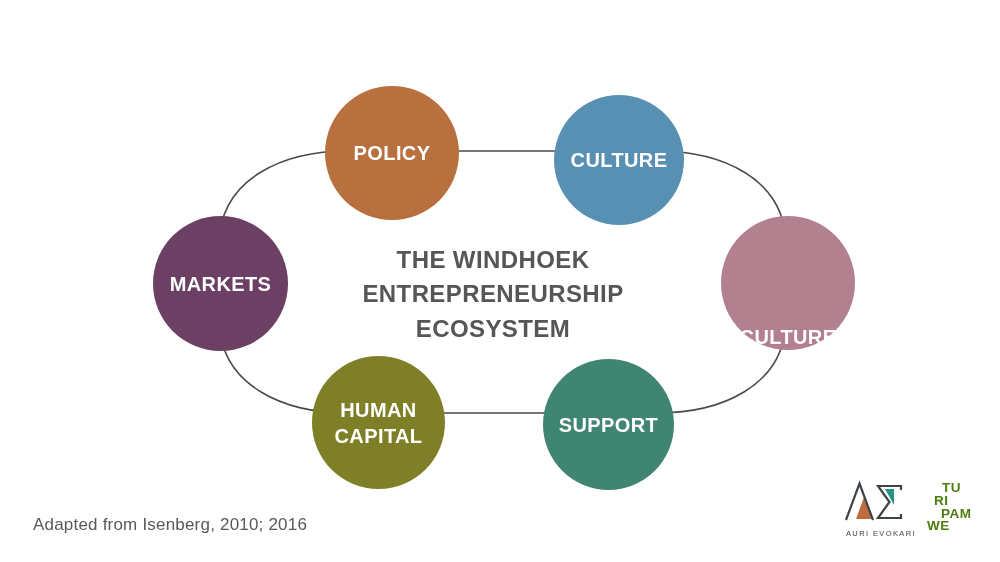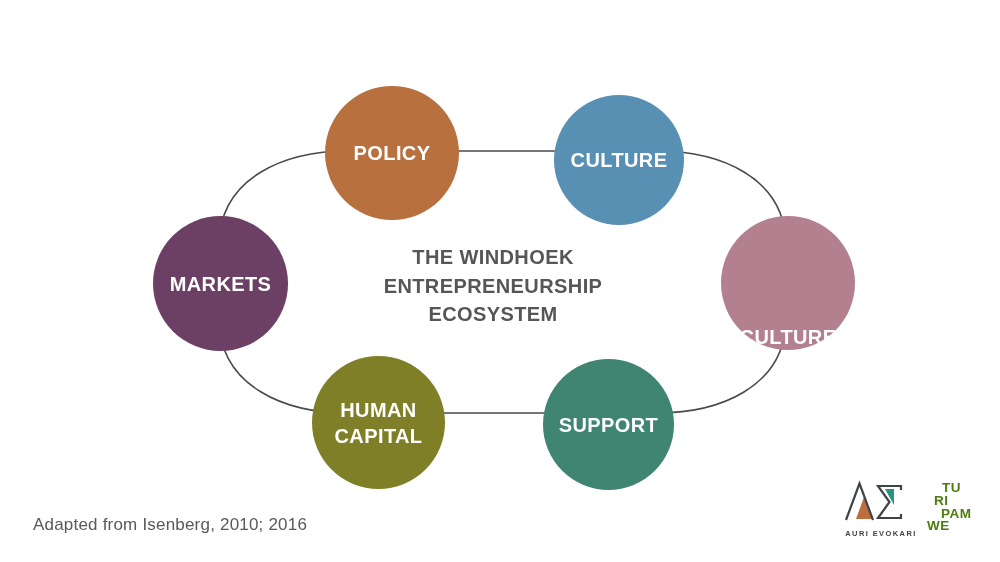--- a/index.html
+++ b/index.html
@@ -27,35 +27,35 @@
   .c-finance       { left: 554px; top:  95px; width: 130px; height: 130px; }
   .c-markets       { left: 153px; top: 216px; width: 135px; height: 135px; }
   .c-culture       { left: 721px; top: 216px; width: 134px; height: 134px; align-items: flex-end; }
   .c-human-capital { left: 312px; top: 356px; width: 133px; height: 133px; }
   .c-support       { left: 543px; top: 359px; width: 131px; height: 131px; }
 
   
   .center-title {
     position: absolute; left: 343px; top: 243px; width: 300px;
     text-align: center; z-index: 2;
-    font-size: 20px; font-weight: bold; letter-spacing: 0.4px;
+    font-size: 24px; font-weight: bold; letter-spacing: 0.4px;
     line-height: 1.43; color: #555658;
   }
   .center-title span { display: block; }
 
   
   .attribution {
     position: absolute; left: 33px; top: 515px;
     font-size: 17px; color: #58595b; letter-spacing: 0.2px;
   }
 
   
   .auri-logo { position: absolute; left: 842px; top: 479px; width: 78px; text-align: center; }
   .auri-logo .wordmark {
-    display: block; margin-top: 2px; font-size: 7.5px; font-weight: bold;
+    display: block; margin-top: 2px; font-size: 7.5px; font-weight: normal;
     letter-spacing: 1.4px; color: #3e4347; white-space: nowrap;
   }
 
   
   .turipamwe {
     position: absolute; left: 927px; top: 482px;
     font-size: 13.5px; font-weight: 600; color: #4d7c0f;
     line-height: 12.8px; letter-spacing: 0.5px;
   }
   .turipamwe .tp-line { white-space: pre; }

